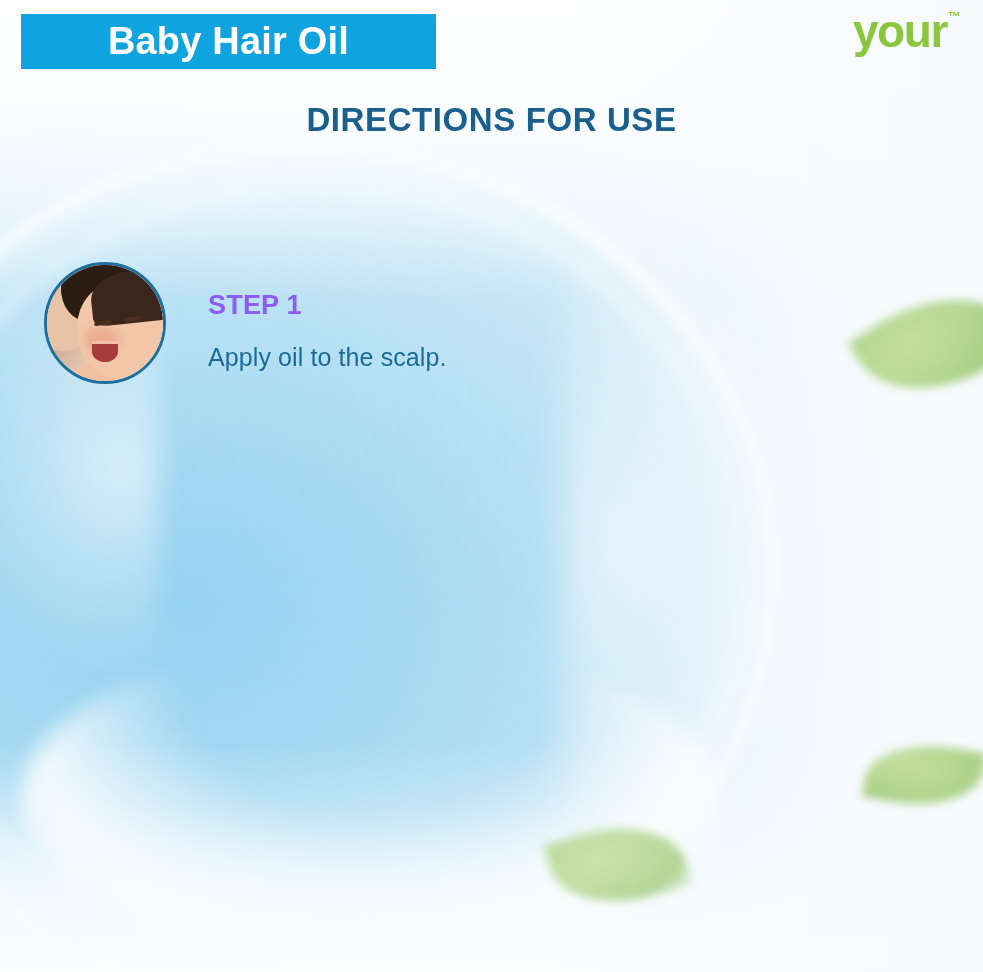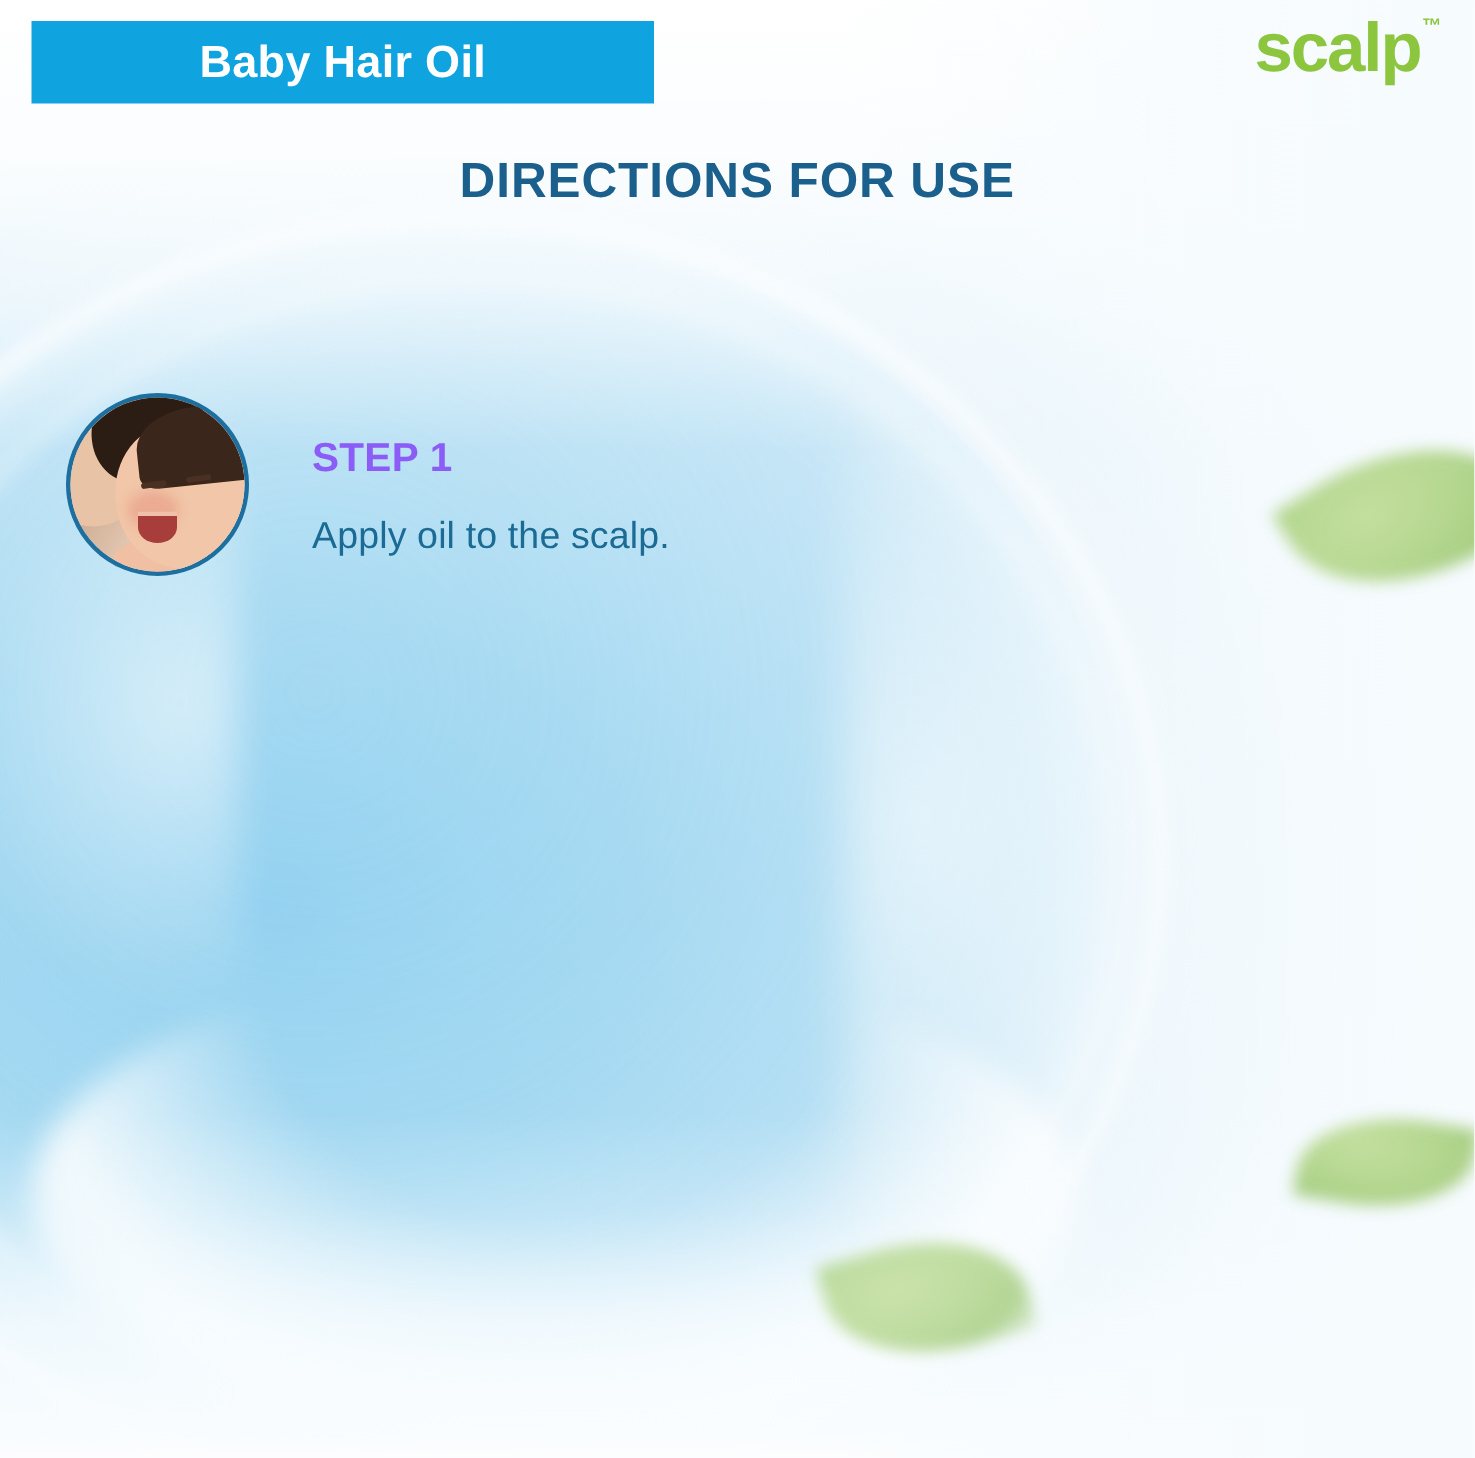--- a/index.html
+++ b/index.html
@@ -143,21 +143,21 @@
     position: absolute;
     left: 21px; top: 14px;
     width: 415px; height: 55px;
     background: #0FA3E0;
     display: flex;
     align-items: center;
     justify-content: center;
   }
   .product-banner-label {
     color: #ffffff;
-    font-size: 30px;
+    font-size: 38px;
     font-weight: bold;
     letter-spacing: 0.2px;
     font-family: "Liberation Sans", sans-serif;
   }
 
   .brand-logo {
     position: absolute;
     right: 22px; top: 8px;
     display: flex;
     align-items: flex-start;
@@ -386,21 +386,21 @@
 
   <div class="leaf leaf-1"></div>
   <div class="leaf leaf-2"></div>
   <div class="leaf leaf-3"></div>
 
   <div class="product-banner">
     <span class="product-banner-label">Baby Hair Oil</span>
   </div>
 
   <div class="brand-logo">
-    <span class="brand-earth">scalp</span>
+    <span class="brand-earth">your</span>
     <span class="brand-tm">™</span>
   </div>
 
   <div class="page-title">DIRECTIONS FOR USE</div>
 
   <div class="step step-1">
     <div class="step-thumb">
       <div class="thumb1-bg"></div>
       <div class="thumb1-momhead"></div>
       <div class="thumb1-momhair"></div>

